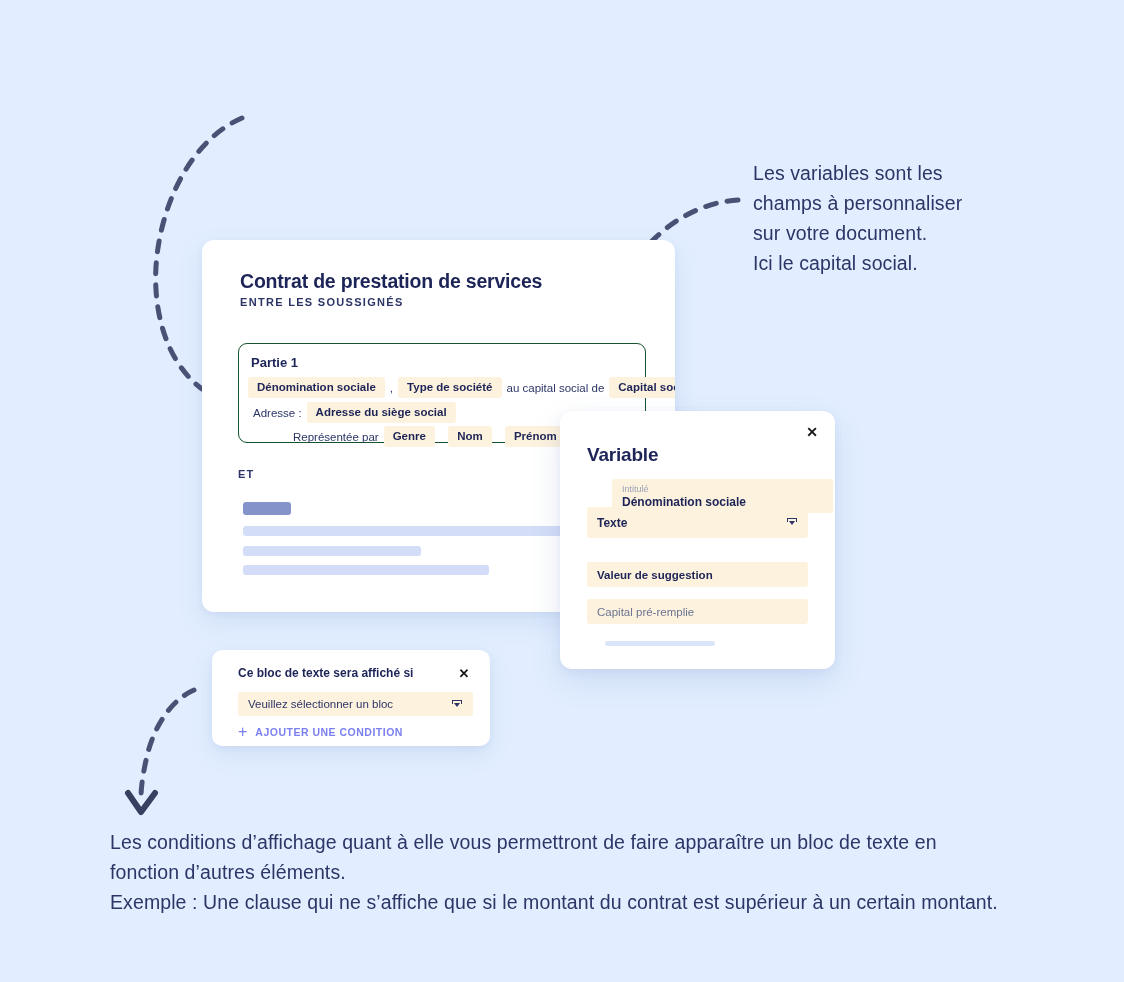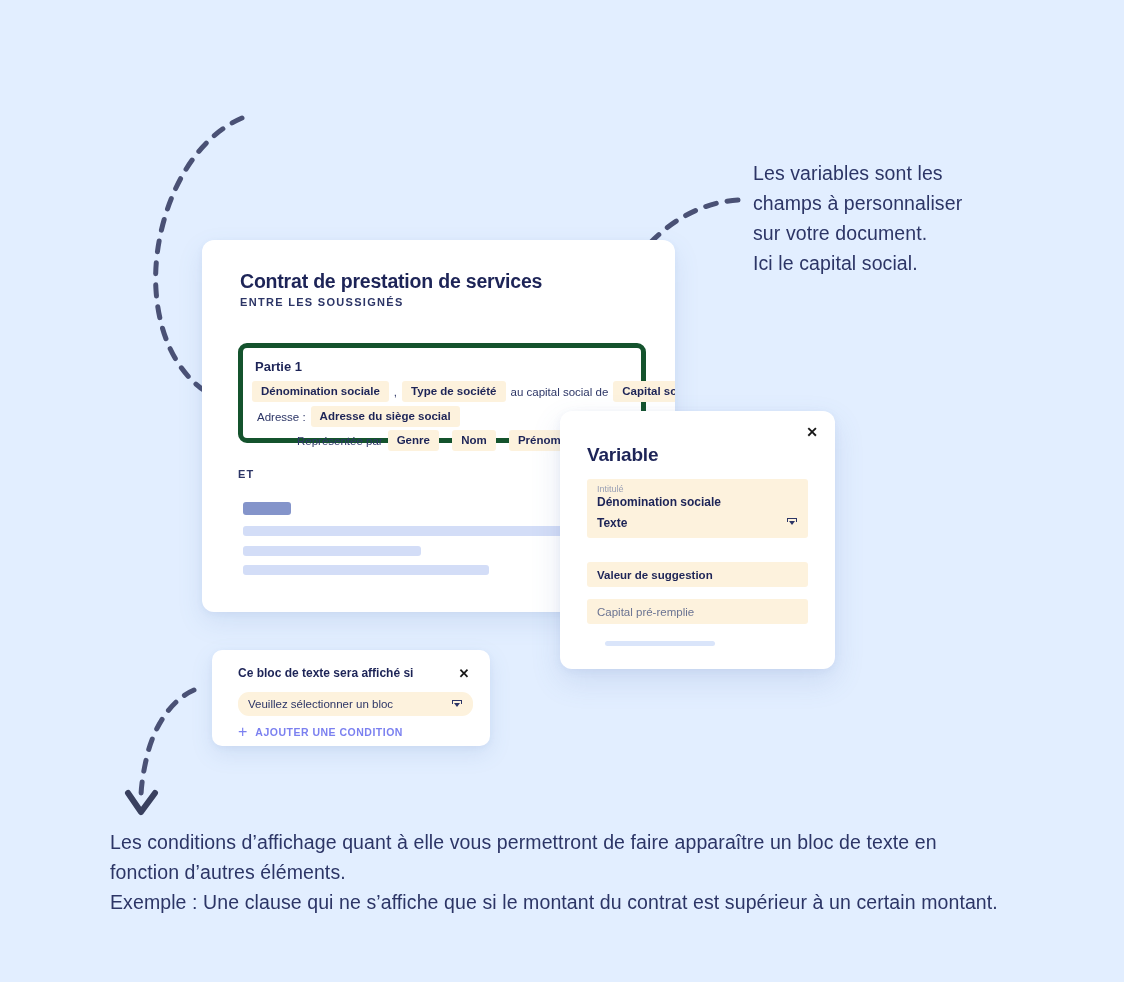--- a/index.html
+++ b/index.html
@@ -86,21 +86,21 @@
     font-size: 11px;
     font-weight: bold;
     color: #2c3566;
     letter-spacing: 1.3px;
   }
   #partie-card {
     position: absolute;
     left: 36px; top: 103px;
     width: 408px; height: 100px;
     background: #ffffff;
-    border: 5px solid #14532d;
+    border: 1px solid #14532d;
     border-radius: 9px;
     box-sizing: border-box;
   }
   #partie-label {
     position: absolute;
     left: 12px; top: 11px;
     font-size: 13px;
     font-weight: bold;
     color: #1d2457;
   }
@@ -182,20 +182,21 @@
     position: absolute;
     left: 27px;
     width: 221px;
     background: #fdf2dd;
     border-radius: 3px;
     box-sizing: border-box;
   }
   #vfield-intitule {
     top: 68px; height: 34px;
     padding: 4px 10px 0 10px;
+    margin-left: 25px;
   }
   #vfield-intitule .vlabel {
     font-size: 9px;
     color: #9aa0b5;
     line-height: 12px;
     display: block;
   }
   #vfield-intitule .vvalue {
     font-size: 12px;
     font-weight: bold;
@@ -289,21 +290,21 @@
     font-size: 13px; font-weight: bold;
     color: #161616;
     cursor: pointer;
     line-height: 1;
   }
   #condition-select {
     position: absolute;
     left: 26px; top: 42px;
     width: 235px; height: 24px;
     background: #fdf2dd;
-    border-radius: 11px;
+    border-radius: 3px;
     display: flex; align-items: center; justify-content: space-between;
     padding: 0 10px;
     box-sizing: border-box;
   }
   #condition-select .vvalue {
     font-size: 11.5px;
     color: #2c3566;
   }
   #condition-add {
     position: absolute;

